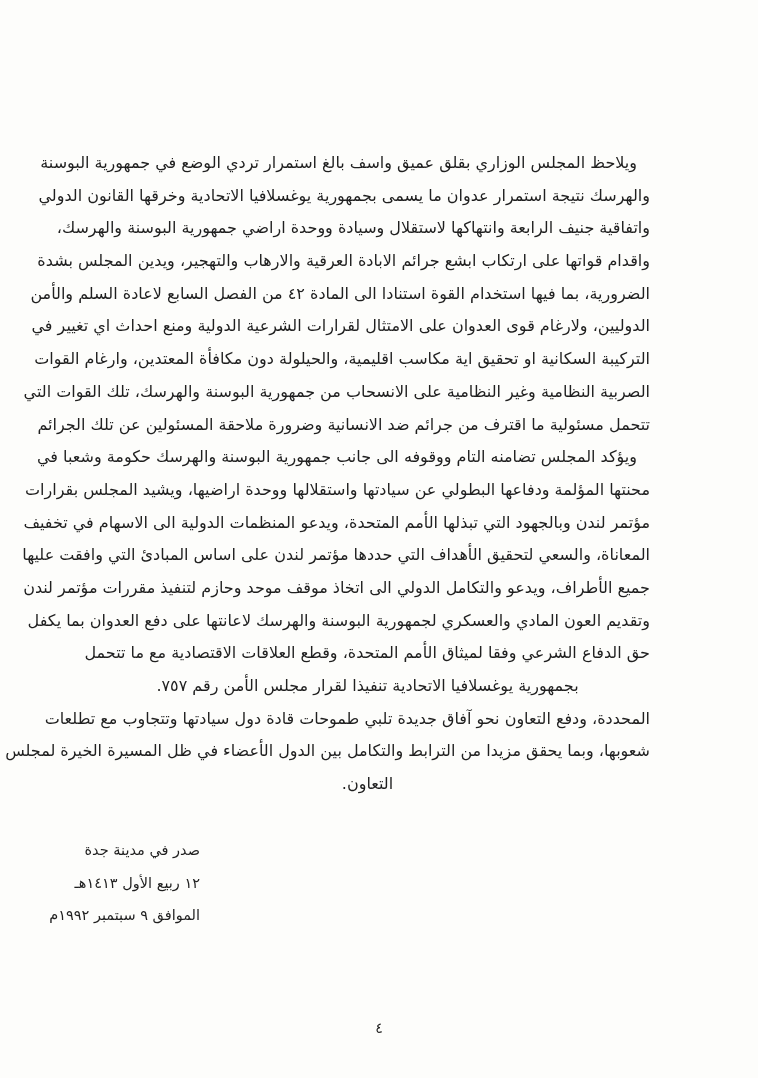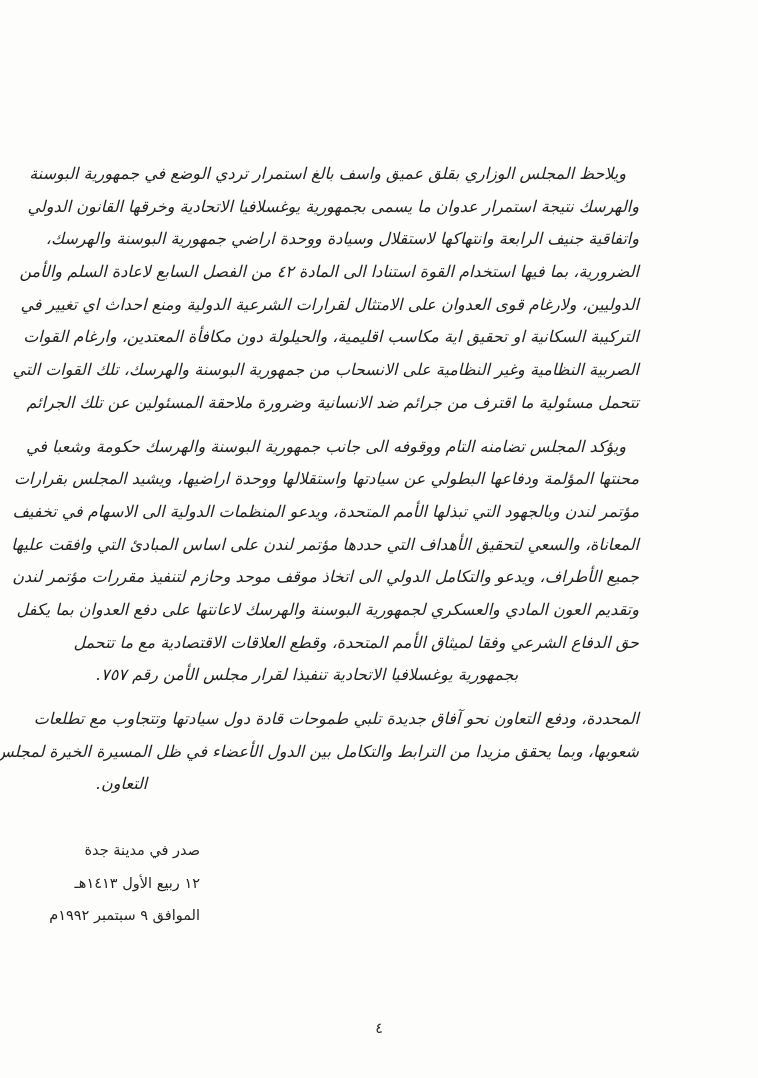--- a/index.html
+++ b/index.html
@@ -21,36 +21,36 @@
     font-family: "DejaVu Sans", sans-serif;
     color: var(--ink);
     -webkit-font-smoothing: antialiased;
   }
   .body-text {
     position: absolute;
     top: 147px;
     right: 108px;
     width: 565px;
   }
-  .para { margin: 11px; padding: 0; font-style: italic; }
+  .para { margin: 0; padding: 0; }
   .line {
     height: 32.7px;
     line-height: 32.7px;
     font-size: 16px;
     white-space: nowrap;
     letter-spacing: 0.1px;
   }
   
   .line.j {
     text-align: justify;
     text-align-last: justify;
   }
   
   .line.end {
-    text-align: left;
+    text-align: center;
   }
   
   .line.first {
     padding-right: 13px;
   }
   .signature {
     position: absolute;
     top: 834px;
     right: 558px;
     width: 130px;
@@ -78,20 +78,21 @@
 <body>
 
 <div class="page">
 
   <div class="body-text">
 
     <div class="para">
       <div class="line j first">ويلاحظ المجلس الوزاري بقلق عميق واسف بالغ استمرار تردي الوضع في جمهورية البوسنة</div>
       <div class="line j">والهرسك نتيجة استمرار عدوان ما يسمى بجمهورية يوغسلافيا الاتحادية وخرقها القانون الدولي</div>
       <div class="line j">واتفاقية جنيف الرابعة وانتهاكها لاستقلال وسيادة ووحدة اراضي جمهورية البوسنة والهرسك،</div>
+      <div class="line j">واقدام قواتها على ارتكاب ابشع جرائم الابادة العرقية والارهاب والتهجير، ويدين المجلس بشدة</div>
       <div class="line j">الضرورية، بما فيها استخدام القوة استنادا الى المادة ٤٢ من الفصل السابع لاعادة السلم والأمن</div>
       <div class="line j">الدوليين، ولارغام قوى العدوان على الامتثال لقرارات الشرعية الدولية ومنع احداث اي تغيير في</div>
       <div class="line j">التركيبة السكانية او تحقيق اية مكاسب اقليمية، والحيلولة دون مكافأة المعتدين، وارغام القوات</div>
       <div class="line j">الصربية النظامية وغير النظامية على الانسحاب من جمهورية البوسنة والهرسك، تلك القوات التي</div>
       <div class="line end">تتحمل مسئولية ما اقترف من جرائم ضد الانسانية وضرورة ملاحقة المسئولين عن تلك الجرائم</div>
     </div>
 
     <div class="para">
       <div class="line j first">ويؤكد المجلس تضامنه التام ووقوفه الى جانب جمهورية البوسنة والهرسك حكومة وشعبا في</div>
       <div class="line j">محنتها المؤلمة ودفاعها البطولي عن سيادتها واستقلالها ووحدة اراضيها، ويشيد المجلس بقرارات</div>

